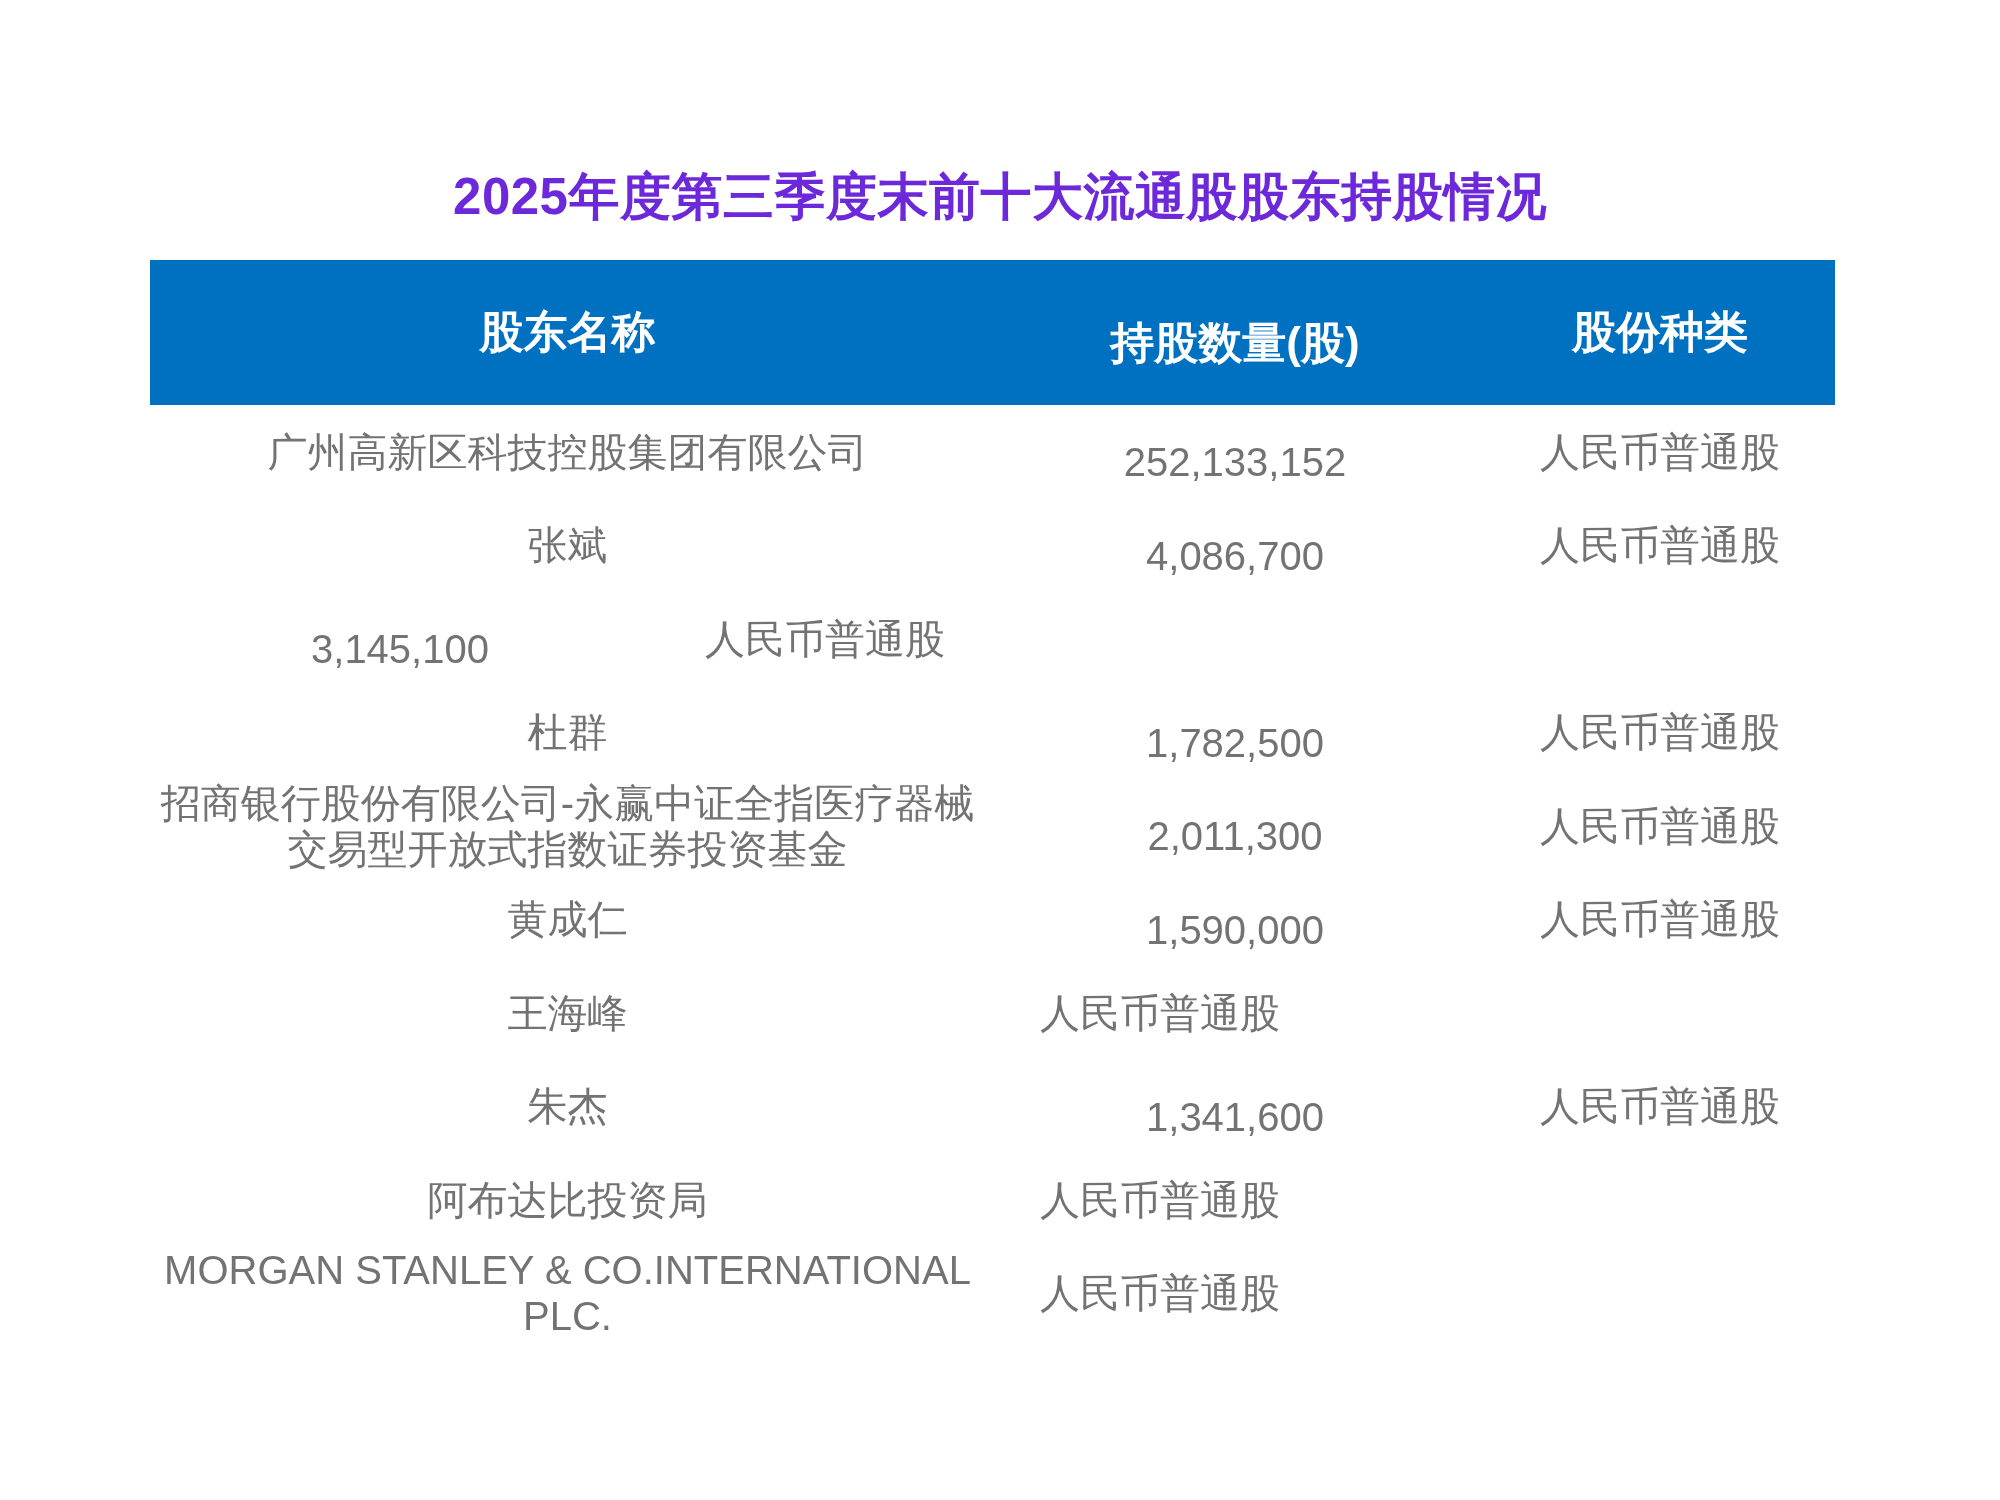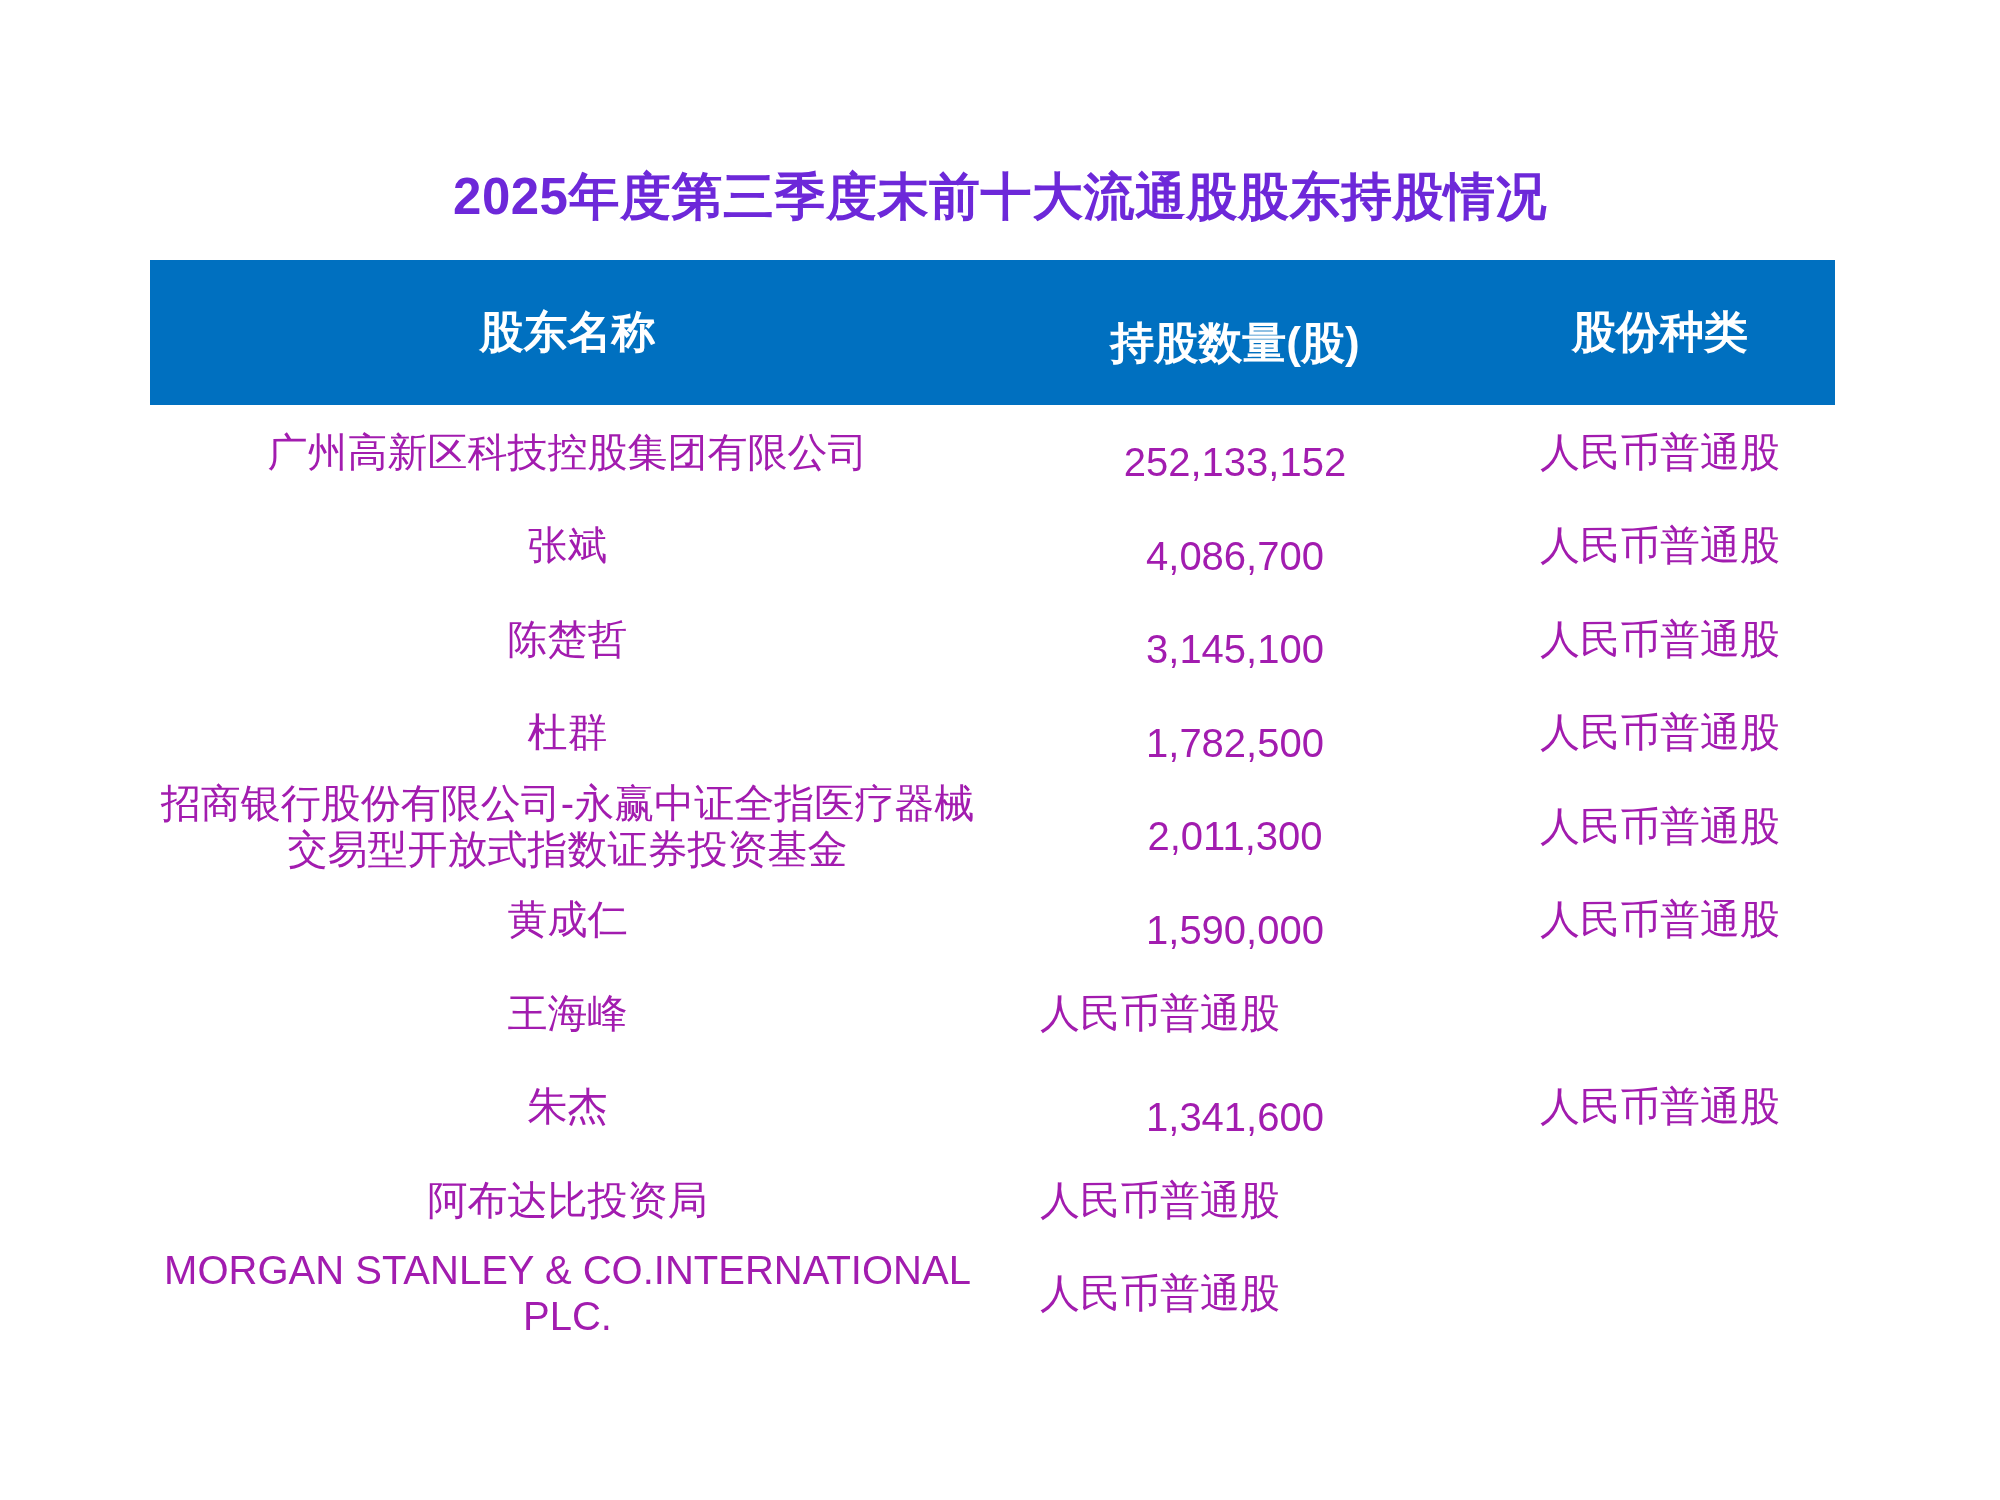--- a/index.html
+++ b/index.html
@@ -48,21 +48,21 @@
     display: flex;
     height: 93.5px;
   }
   .td {
     display: flex;
     align-items: center;
     justify-content: center;
     text-align: center;
     font-size: 40px;
     line-height: 46px;
-    color: #a21caf;
+    color: #737373;
     white-space: pre-line;
   }
   .c1 { width: 835px; }
   .c2 { width: 500px; margin-top: 21px; }
   .c3 { width: 350px; }
 </style>
 </head>
 <body>
 
 <div class="page">
@@ -85,21 +85,20 @@
         <div class="td c3">人民币普通股</div>
       </div>
 
       <div class="tr">
         <div class="td c1">张斌</div>
         <div class="td c2">4,086,700</div>
         <div class="td c3">人民币普通股</div>
       </div>
 
       <div class="tr">
-        <div class="td c1">陈楚哲</div>
         <div class="td c2">3,145,100</div>
         <div class="td c3">人民币普通股</div>
       </div>
 
       <div class="tr">
         <div class="td c1">杜群</div>
         <div class="td c2">1,782,500</div>
         <div class="td c3">人民币普通股</div>
       </div>
 

